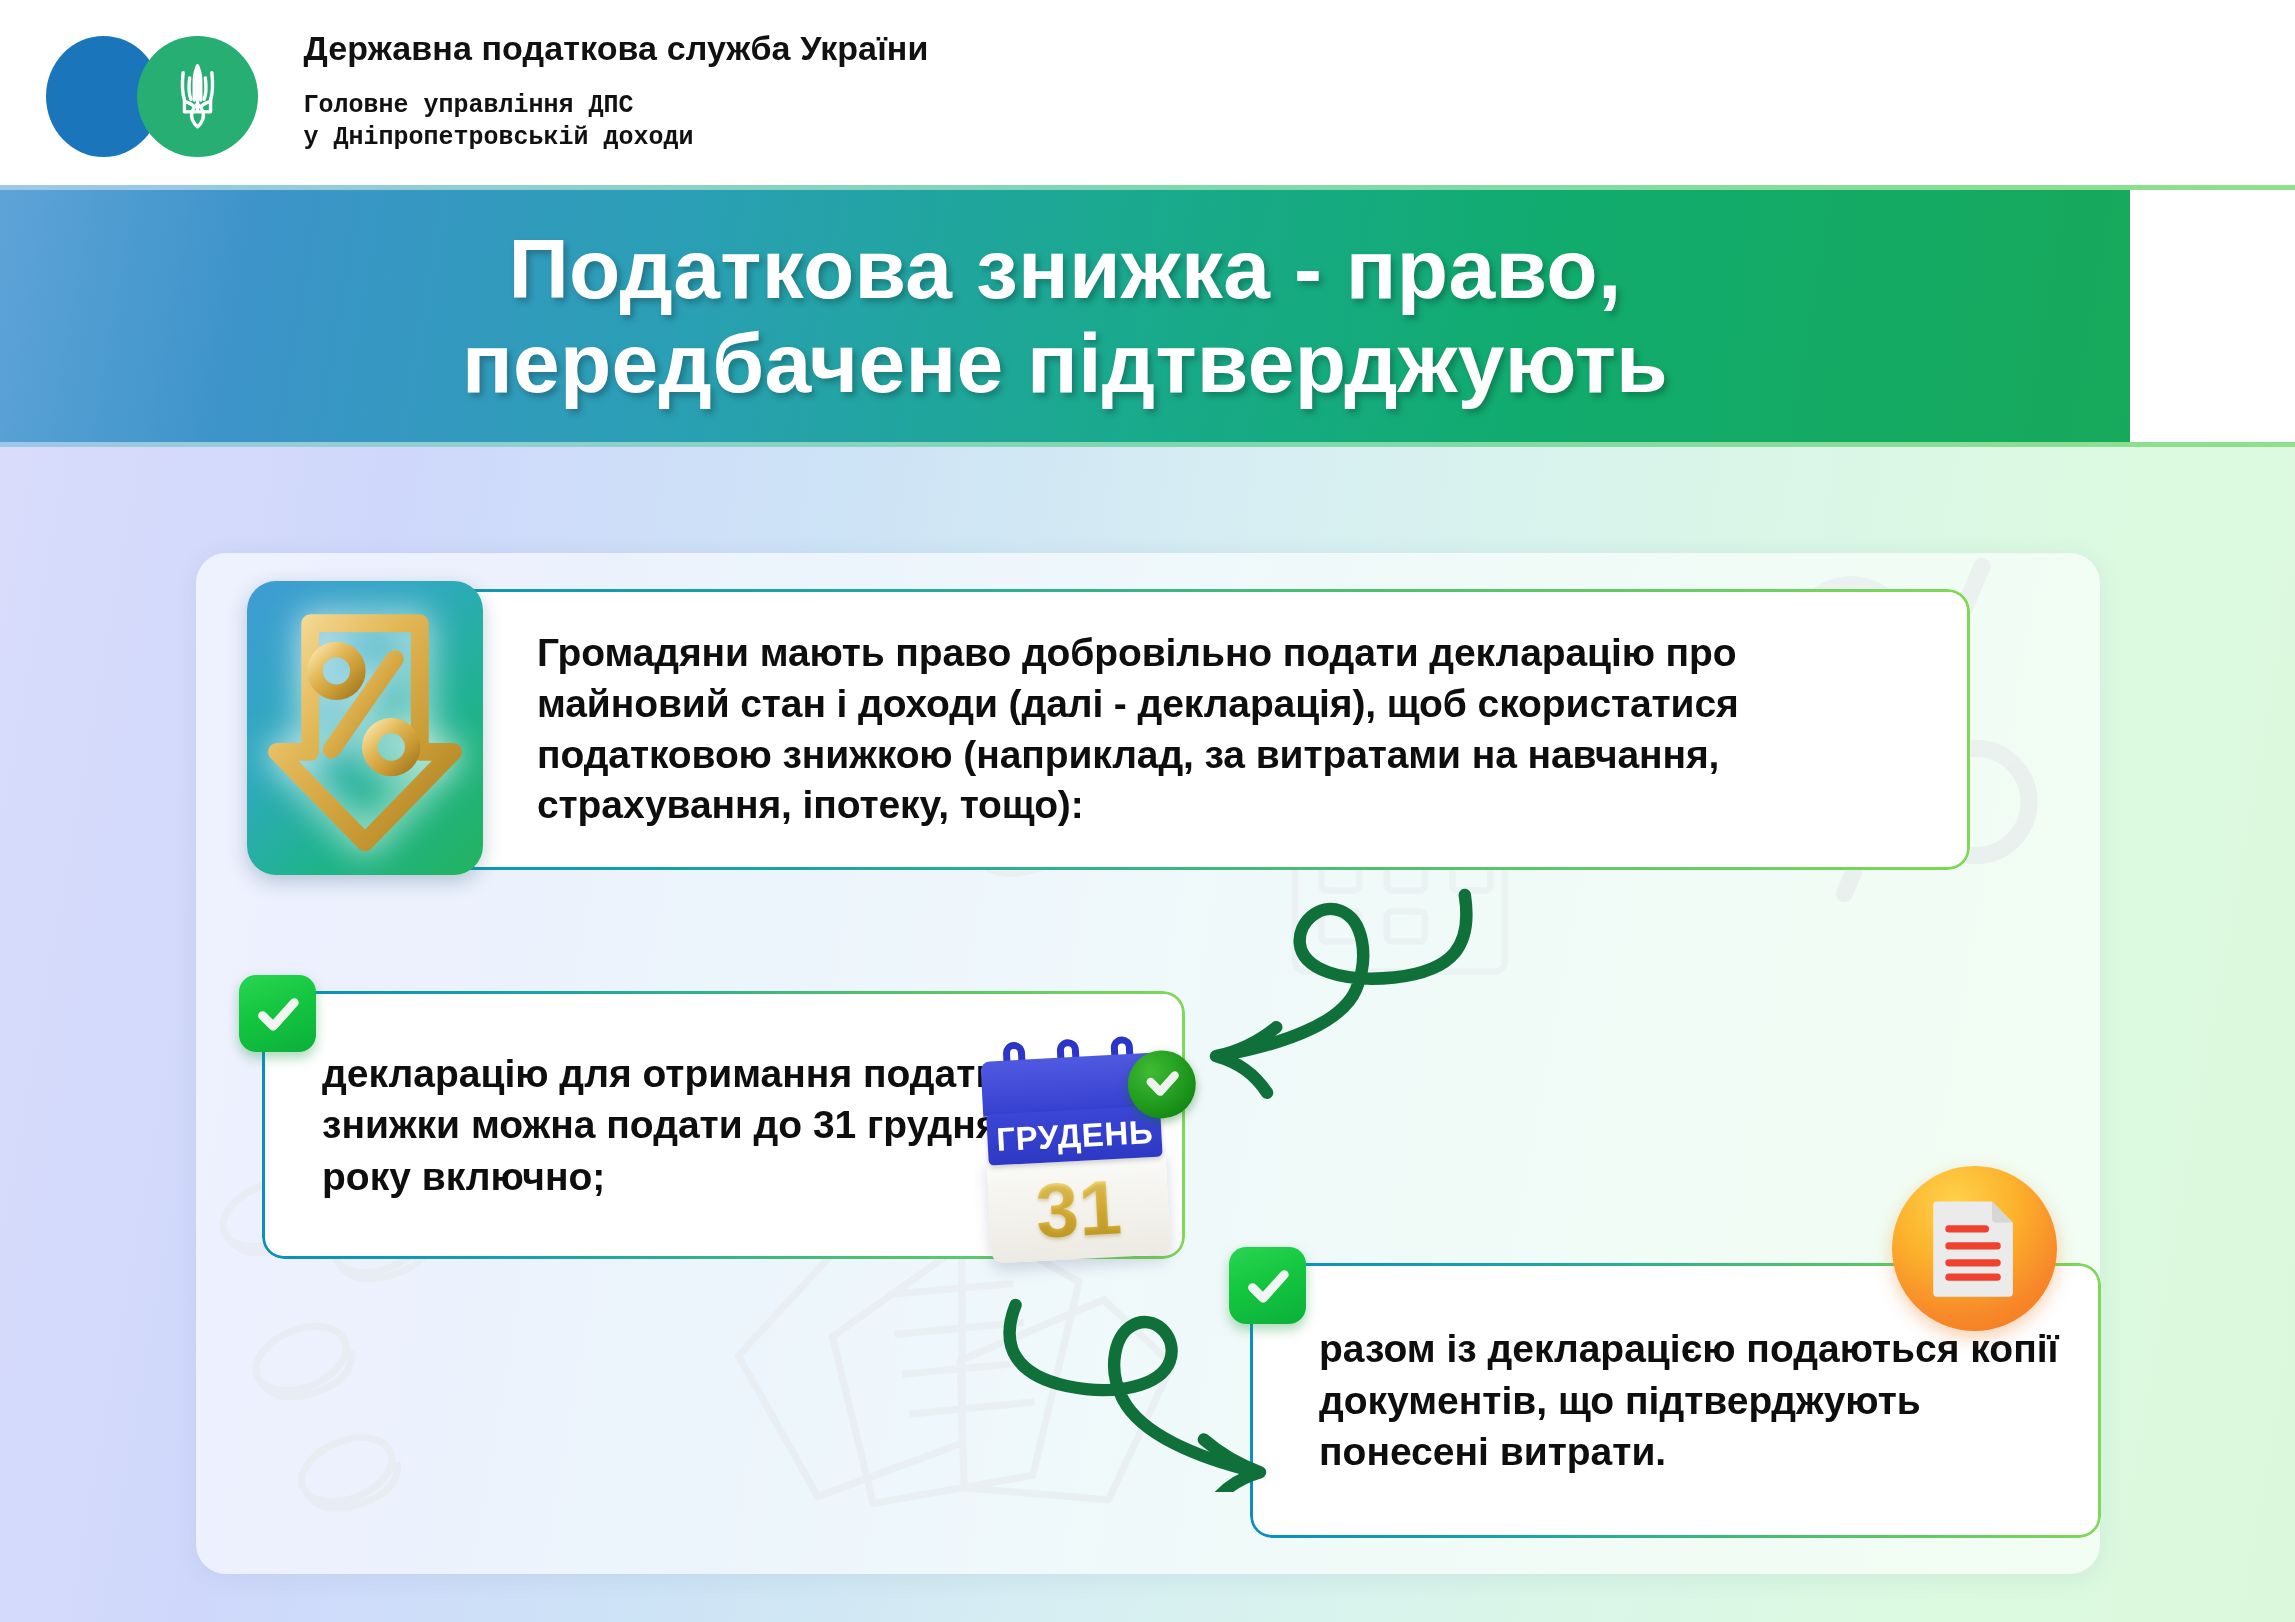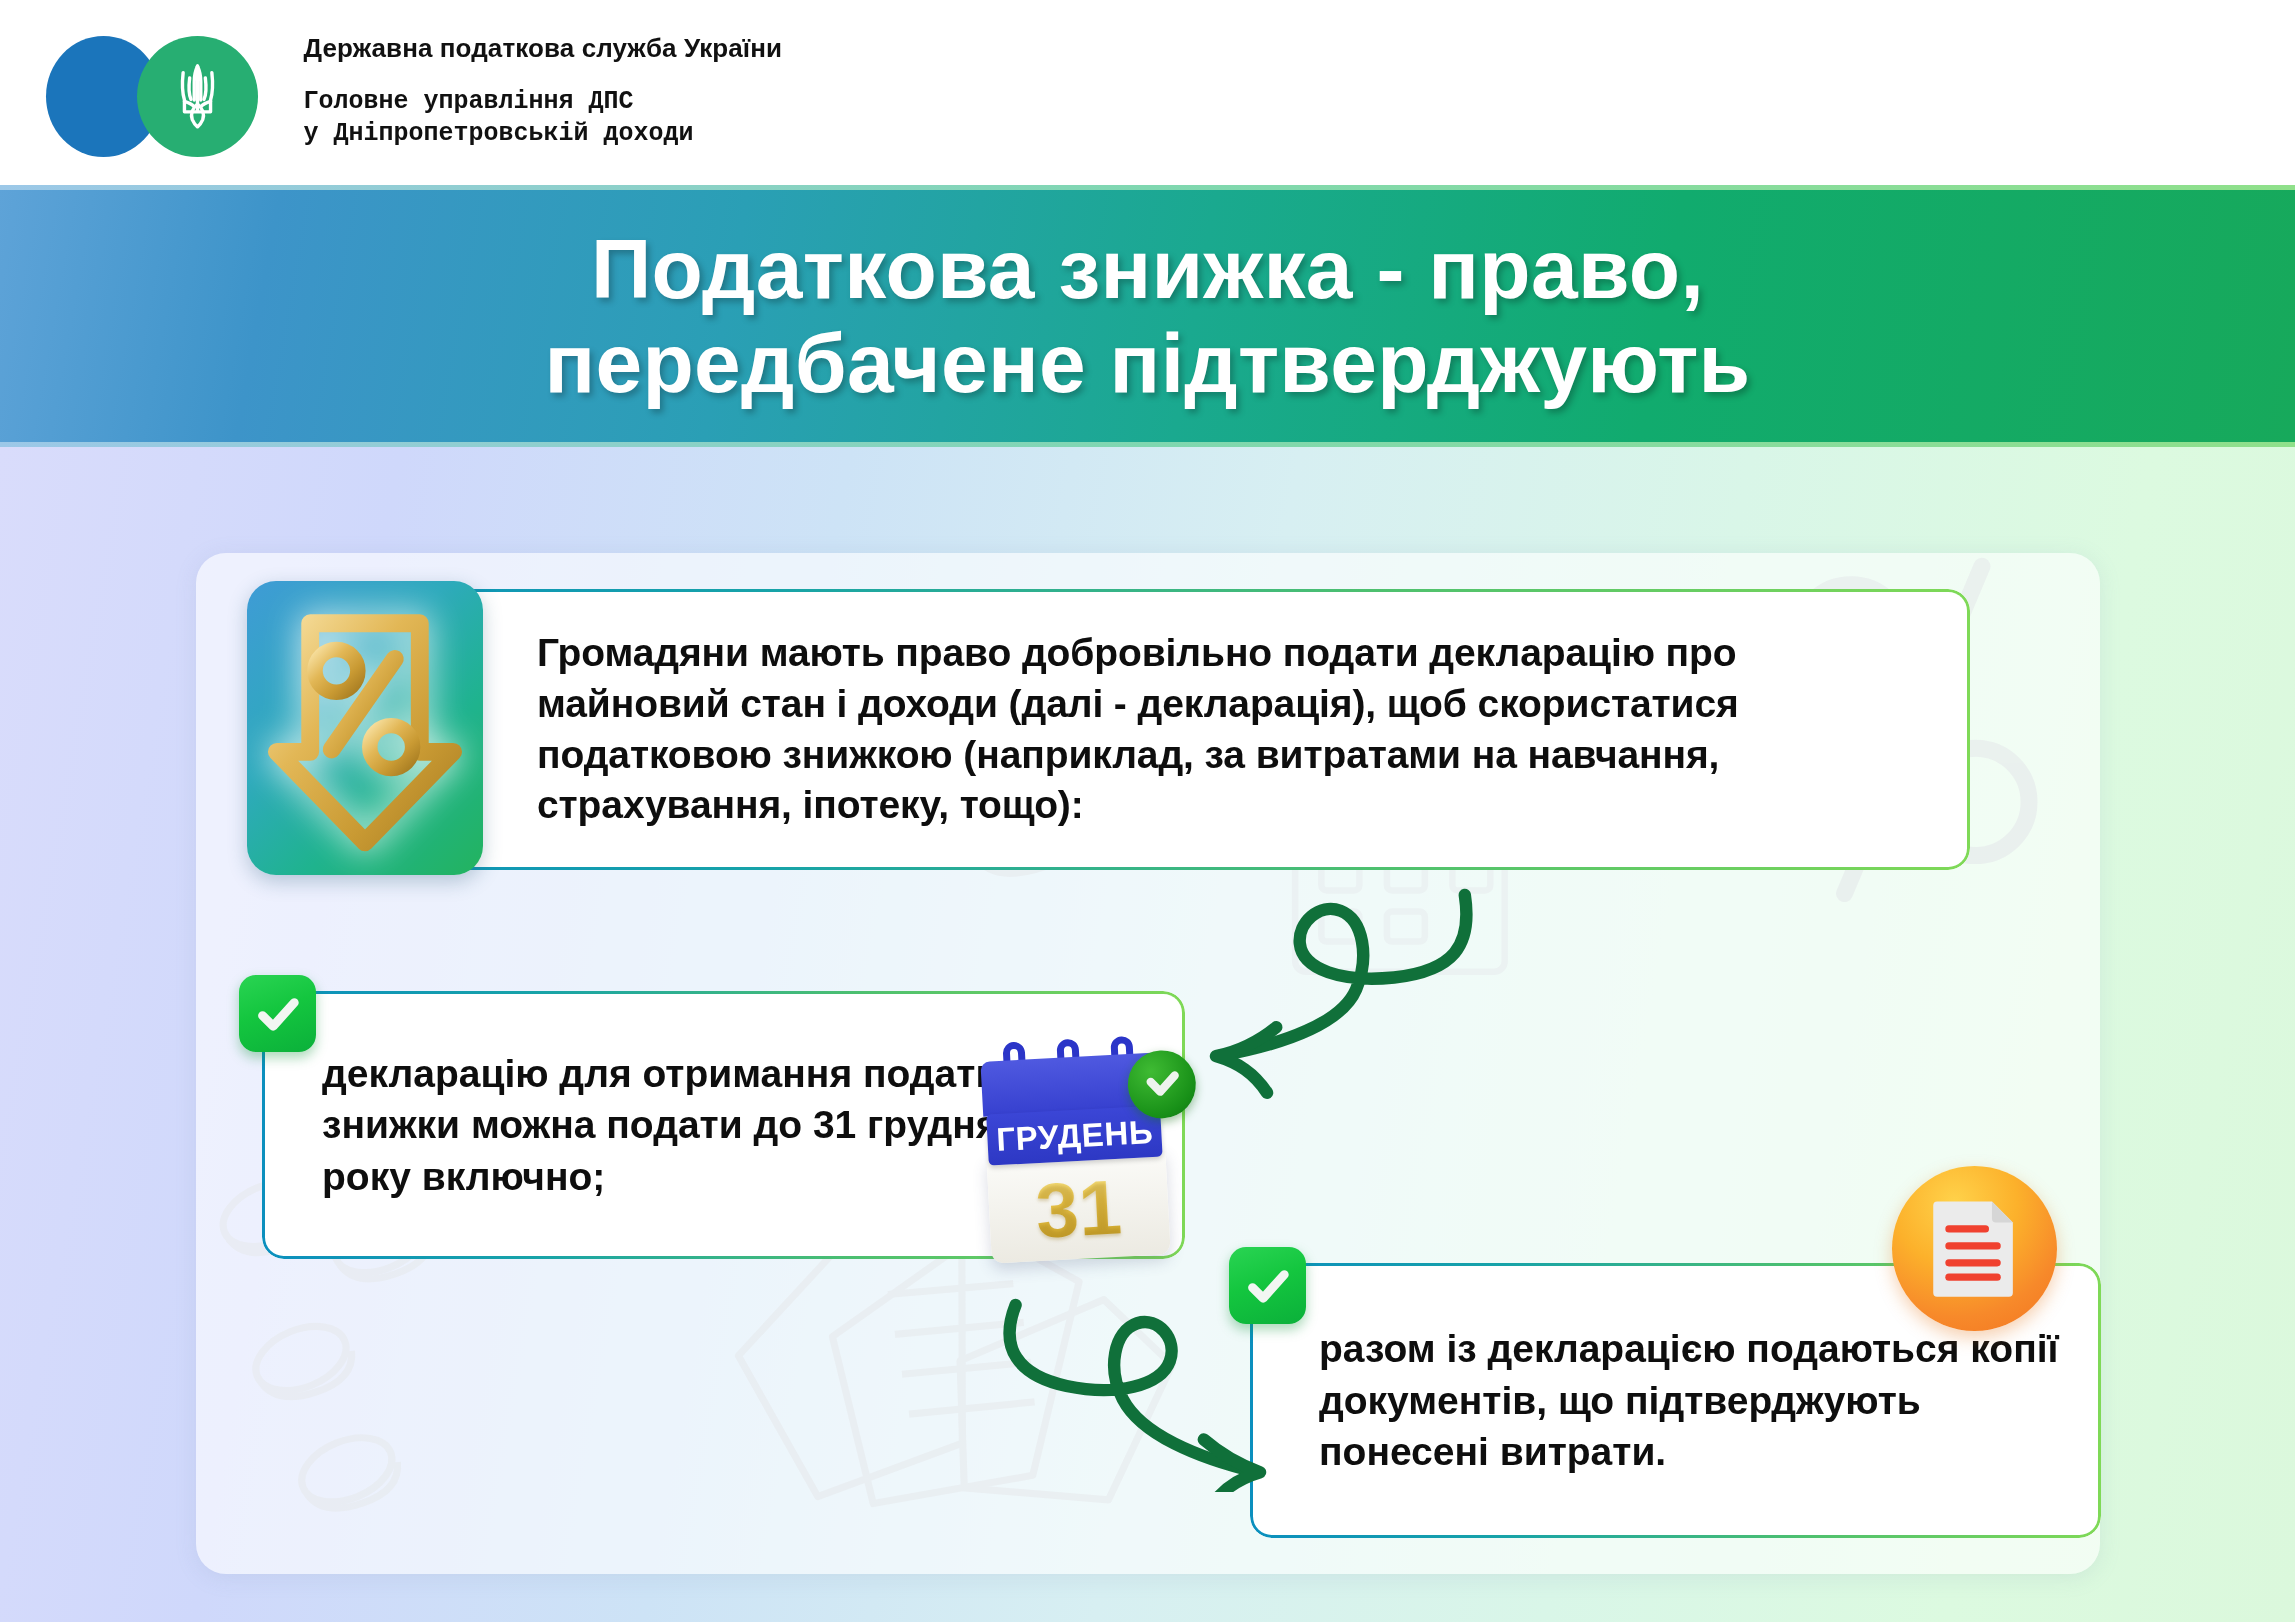--- a/index.html
+++ b/index.html
@@ -25,30 +25,30 @@
     background:#1b75bb;border-radius:50%;
   }
   .logo-ellipse-green{
     position:absolute;left:98px;top:9.2px;width:121px;height:121px;
     background:#27ae72;border-radius:50%;
     display:flex;align-items:center;justify-content:center;
   }
   .trident{width:47px;height:69px;display:block;}
   .logo-text{margin-left:6.5px;}
   .logo-line1{
-    font-size:26px;font-weight:bold;color:#111;letter-spacing:0.1px;
+    font-size:34px;font-weight:bold;color:#111;letter-spacing:0.1px;
     line-height:1.05;margin-bottom:24px;white-space:nowrap;
   }
   .logo-line2{
     font-size:25px;font-weight:bold;color:#111;line-height:1.28;white-space:nowrap;font-family:Liberation Mono, monospace;
   }
 
   
   .banner{
-    position:absolute;left:0;top:185px;width:2295px;height:262px;
+    position:absolute;left:0;top:185px;width:2130px;height:262px;
     background:linear-gradient(100deg,#5ea3d8 0%,#3d94c9 12%,#2a9fb5 32%,#1aa98f 52%,#11ab6e 72%,#17a95b 100%);
     display:flex;align-items:center;justify-content:center;
     box-sizing:border-box;
   }
   .banner-edge-top{
     position:absolute;left:0;top:185px;width:2295px;height:5.2px;
     background:linear-gradient(90deg,#9cc8e8,#7fd7b0,#8fe08a);
     z-index:3;
   }
   .banner-edge-bottom{

